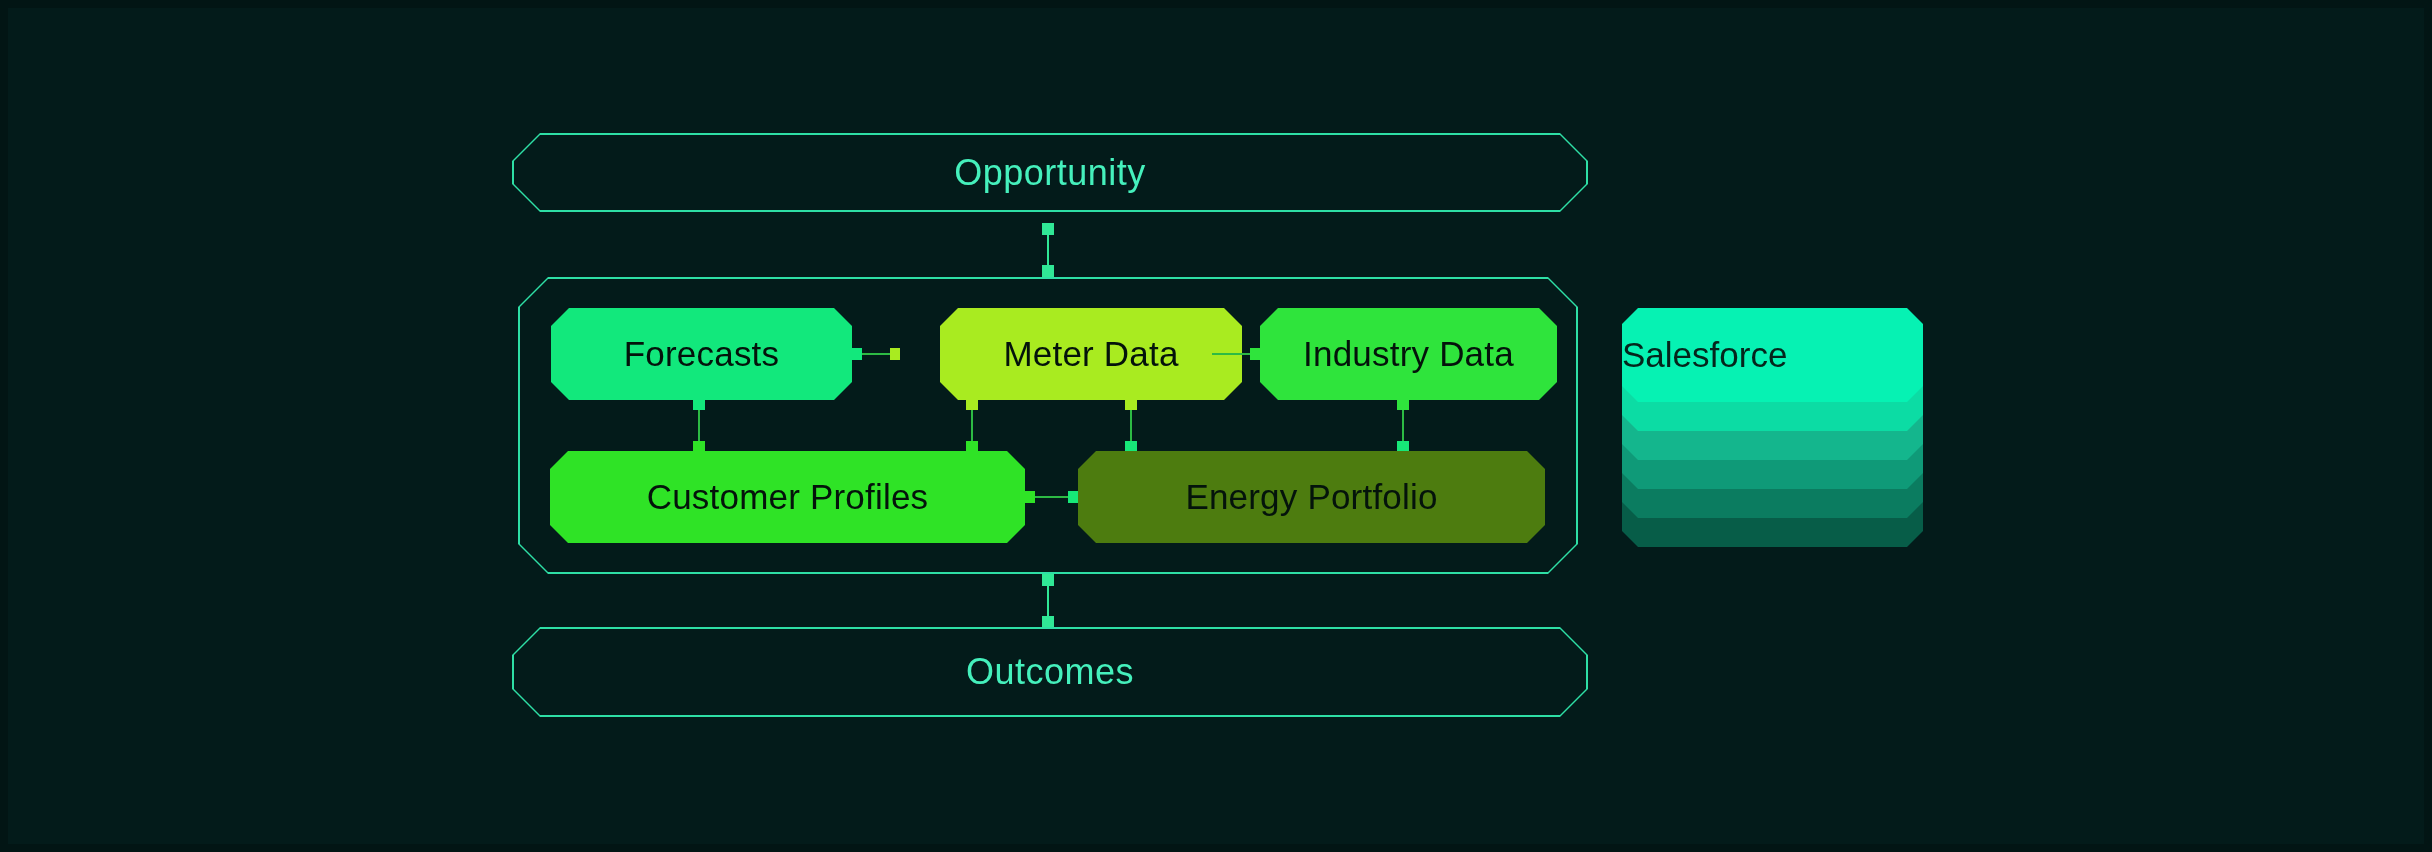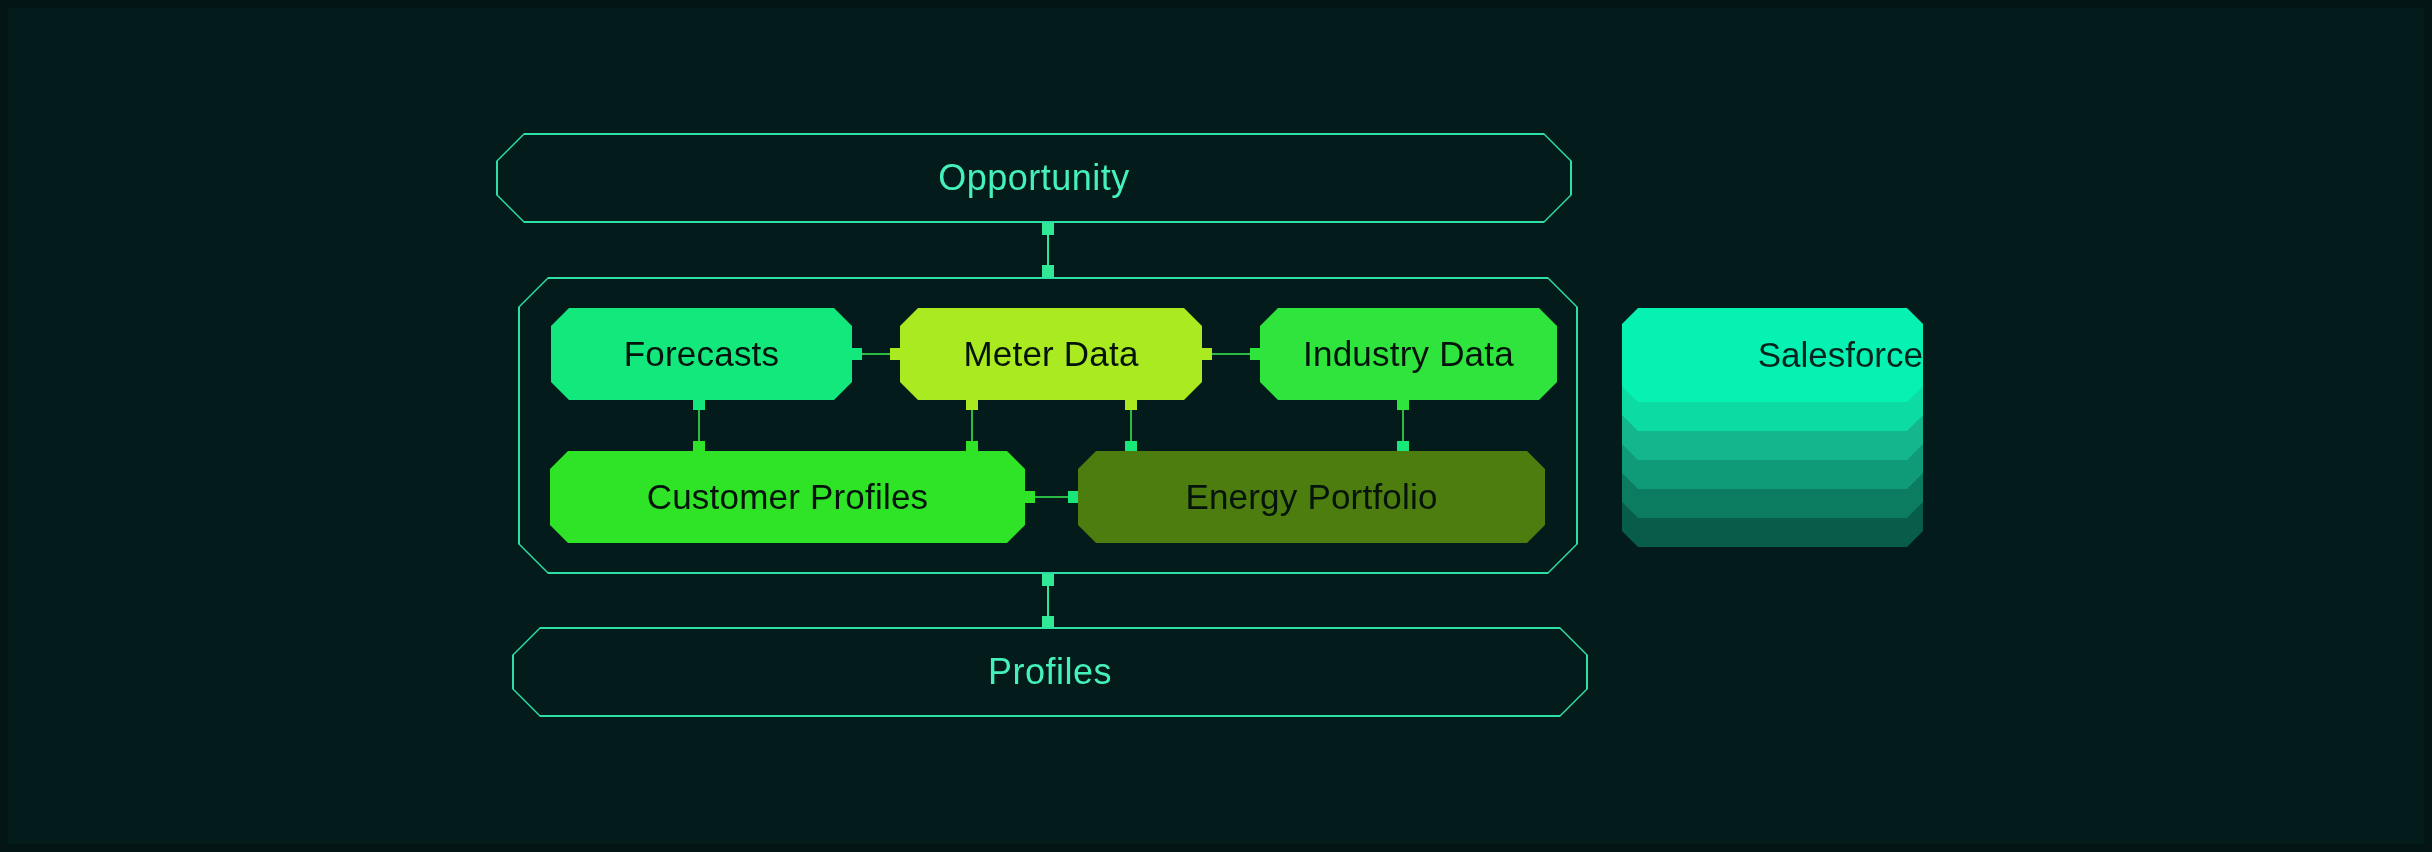--- a/index.html
+++ b/index.html
@@ -24,47 +24,47 @@
     position:absolute;display:flex;align-items:center;justify-content:center;
     --c:18px;color:var(--box-text,#04130b);font-size:35px;letter-spacing:.2px;
   }
   .hline,.vline{position:absolute;}
   .hline{height:2px;background:var(--green-connector,#2dba44);}
   .vline{width:2px;background:var(--green-connector,#2dba44);}
   .tline{position:absolute;width:2px;background:var(--teal-connector,#30e896);}
   .tnode{position:absolute;width:12px;height:12px;background:var(--teal-connector,#30e896);}
   .stub{position:absolute;}
   .sf-card{
-    position:absolute;display:flex;align-items:center;justify-content:flex-end;
+    position:absolute;display:flex;align-items:center;justify-content:flex-start;
     --c:16px;font-size:35px;z-index:10;
   }
   .sf-layer{position:absolute;--c:16px;}
 </style>
 </head>
 <body>
 
 <div id="stage">
 
-  <div class="frame oct" style="left:496px;top:133px;width:1076px;height:90px;--c:28px;">
+  <div class="frame oct" style="left:512px;top:133px;width:1076px;height:79px;--c:28px;">
     <div class="frame-inner oct" style="--c:26px;"></div>
     <div class="frame-label">Opportunity</div>
   </div>
 
   <div class="tline" style="left:1047px;top:228px;height:44px;"></div>
   <div class="tnode" style="left:1042px;top:223px;"></div>
   <div class="tnode" style="left:1042px;top:265px;"></div>
 
   <div class="frame oct" style="left:518px;top:277px;width:1060px;height:297px;--c:30px;">
     <div class="frame-inner oct" style="--c:28px;"></div>
   </div>
 
   <div class="node-box oct" style="left: 551px; top: 308px; width: 301px; height: 92px; background-color: rgb(18, 232, 124);">
     <span>Forecasts</span>
   </div>
-  <div class="node-box oct" style="left: 900px; top: 308px; width: 302px; height: 92px; background-color: rgb(169, 235, 32);">
+  <div class="node-box oct" style="left: 940px; top: 308px; width: 302px; height: 92px; background-color: rgb(169, 235, 32);">
     <span>Meter Data</span>
   </div>
   <div class="node-box oct" style="left: 550px; top: 451px; width: 475px; height: 92px; background-color: rgb(47, 227, 38);">
     <span>Customer Profiles</span>
   </div>
 
   <div class="node-box oct" style="left: 1260px; top: 308px; width: 297px; height: 92px; background-color: rgb(47, 228, 60);">
     <span>Industry Data</span>
   </div>
   <div class="node-box oct" style="left: 1078px; top: 451px; width: 467px; height: 92px; background-color: #4d7c0f;">
@@ -98,21 +98,21 @@
   <div class="vline" style="left:1402px;top:400px;height:51px;"></div>
   <div class="stub" style="left: 1397px; top: 400px; width: 12px; height: 10px; background-color: rgb(47, 228, 60);"></div>
   <div class="stub" style="left: 1397px; top: 441px; width: 12px; height: 10px; background-color: rgb(23, 232, 120);"></div>
 
   <div class="tline" style="left:1047px;top:579px;height:44px;"></div>
   <div class="tnode" style="left:1042px;top:574px;"></div>
   <div class="tnode" style="left:1042px;top:616px;"></div>
 
   <div class="frame oct" style="left:512px;top:627px;width:1076px;height:90px;--c:28px;">
     <div class="frame-inner oct" style="--c:26px;"></div>
-    <div class="frame-label">Profiles</div>
+    <div class="frame-label">Outcomes</div>
   </div>
 
   <div class="sf-layer oct" style="left: 1622px; top: 337px; width: 301px; height: 94px; z-index: 9; background-color: rgb(12, 220, 164);"></div>
   <div class="sf-layer oct" style="left: 1622px; top: 366px; width: 301px; height: 94px; z-index: 8; background-color: rgb(20, 182, 141);"></div>
   <div class="sf-layer oct" style="left: 1622px; top: 395px; width: 301px; height: 94px; z-index: 7; background-color: rgb(15, 154, 120);"></div>
   <div class="sf-layer oct" style="left: 1622px; top: 424px; width: 301px; height: 94px; z-index: 6; background-color: rgb(11, 124, 96);"></div>
   <div class="sf-layer oct" style="left: 1622px; top: 453px; width: 301px; height: 94px; z-index: 5; background-color: rgb(7, 93, 72);"></div>
   <div class="sf-card oct" style="left: 1622px; top: 308px; width: 301px; height: 94px; background-color: rgb(6, 242, 179); color: rgb(5, 37, 28);">
     <span>Salesforce</span>
   </div>

